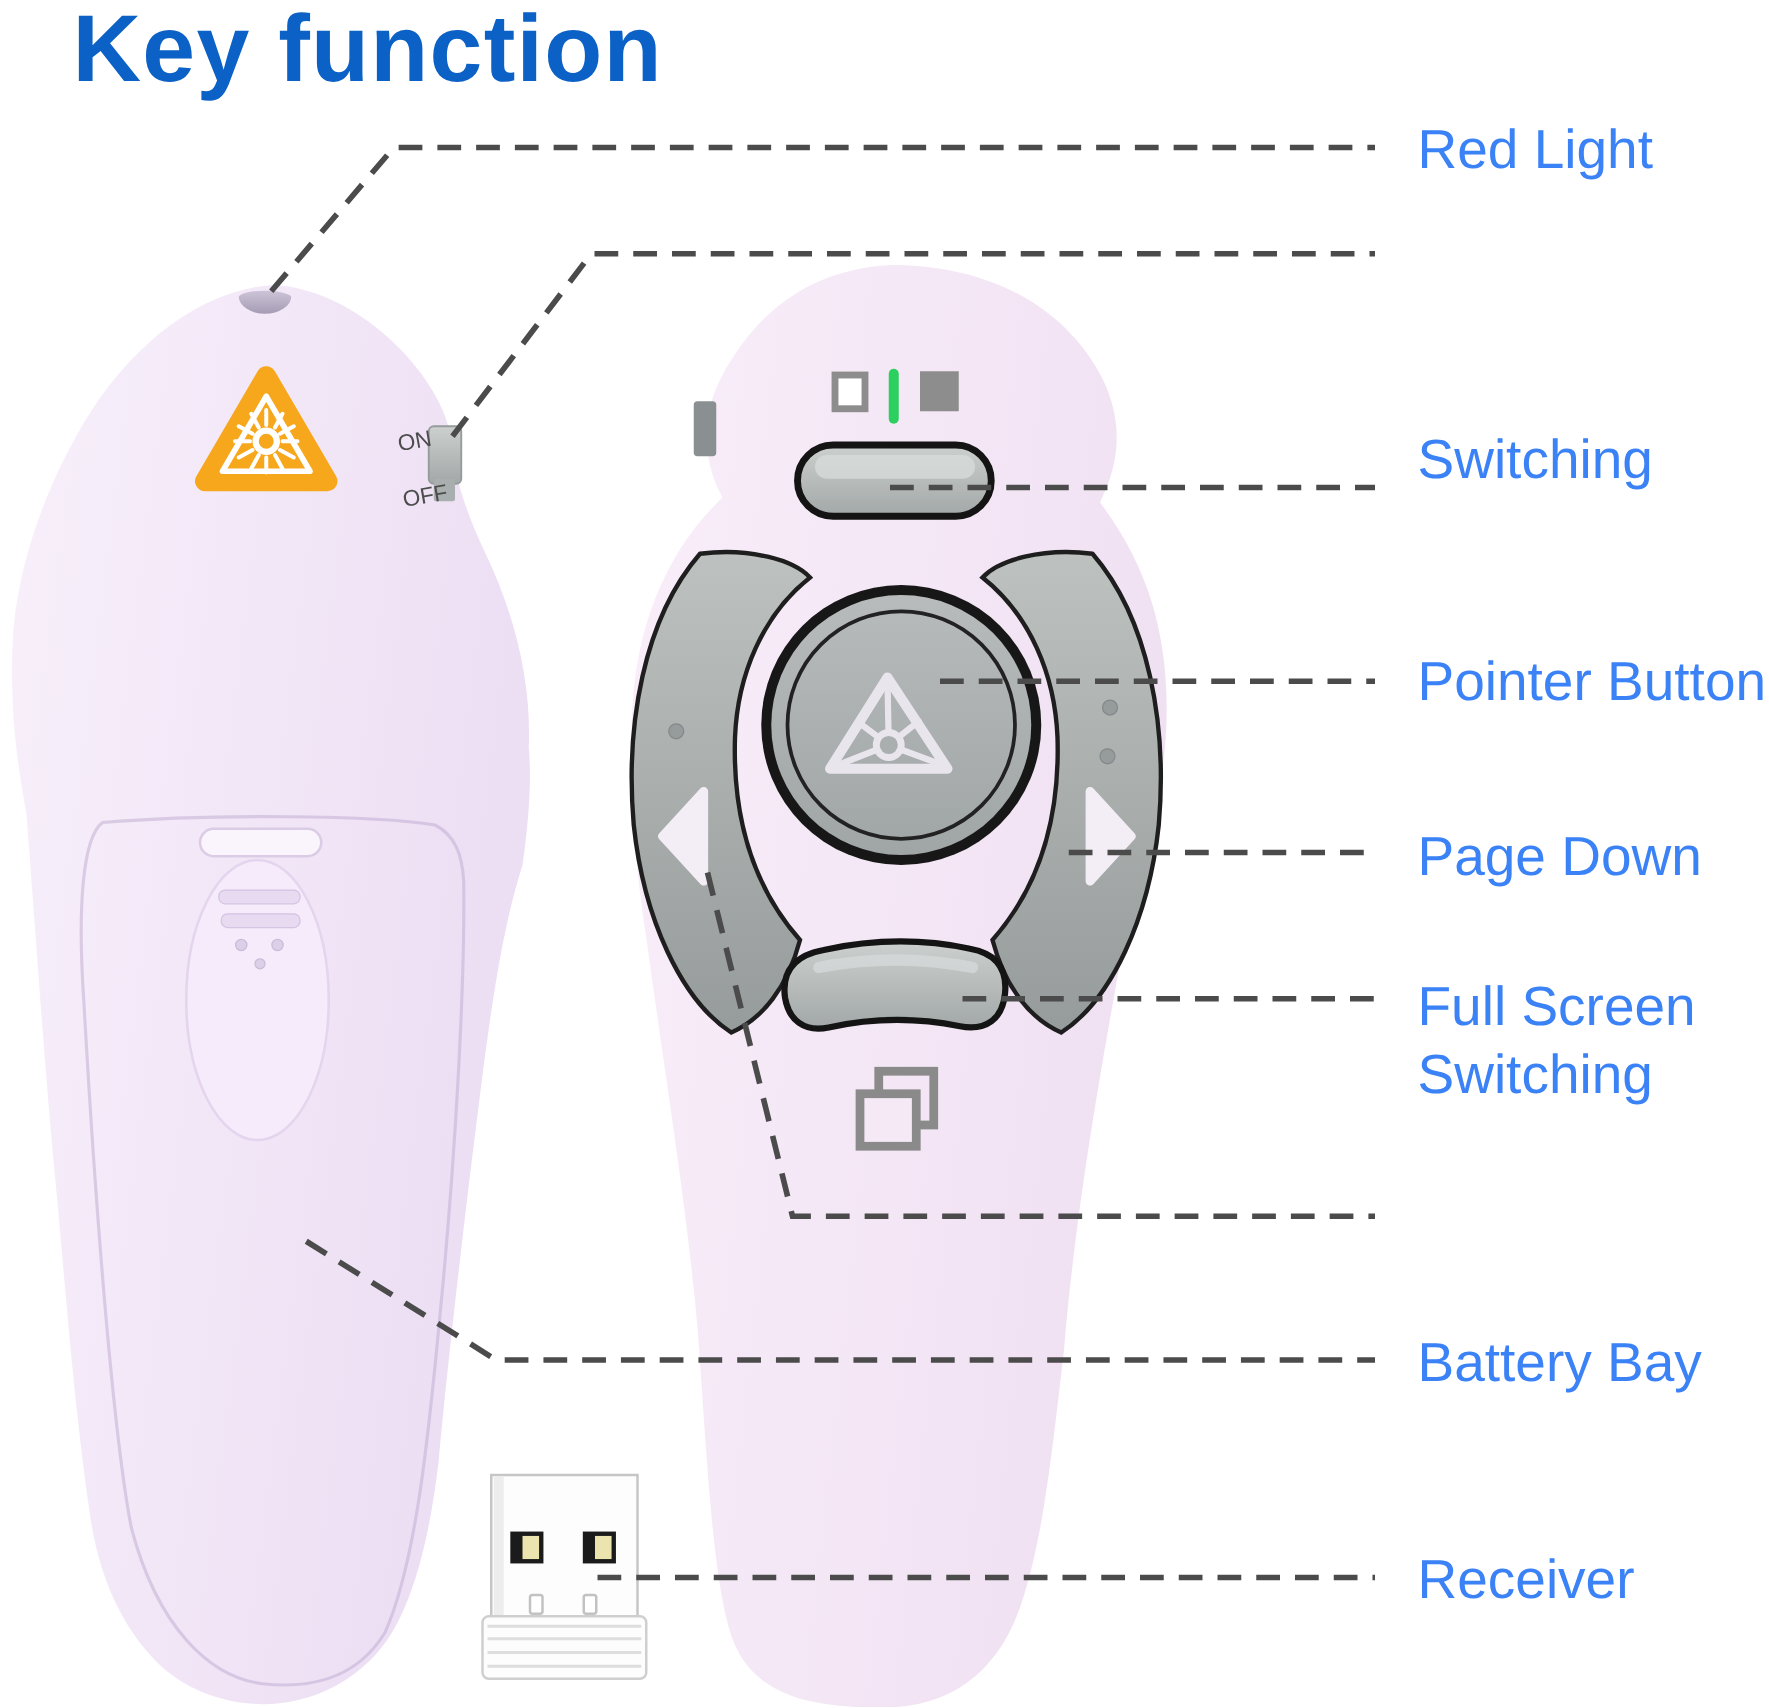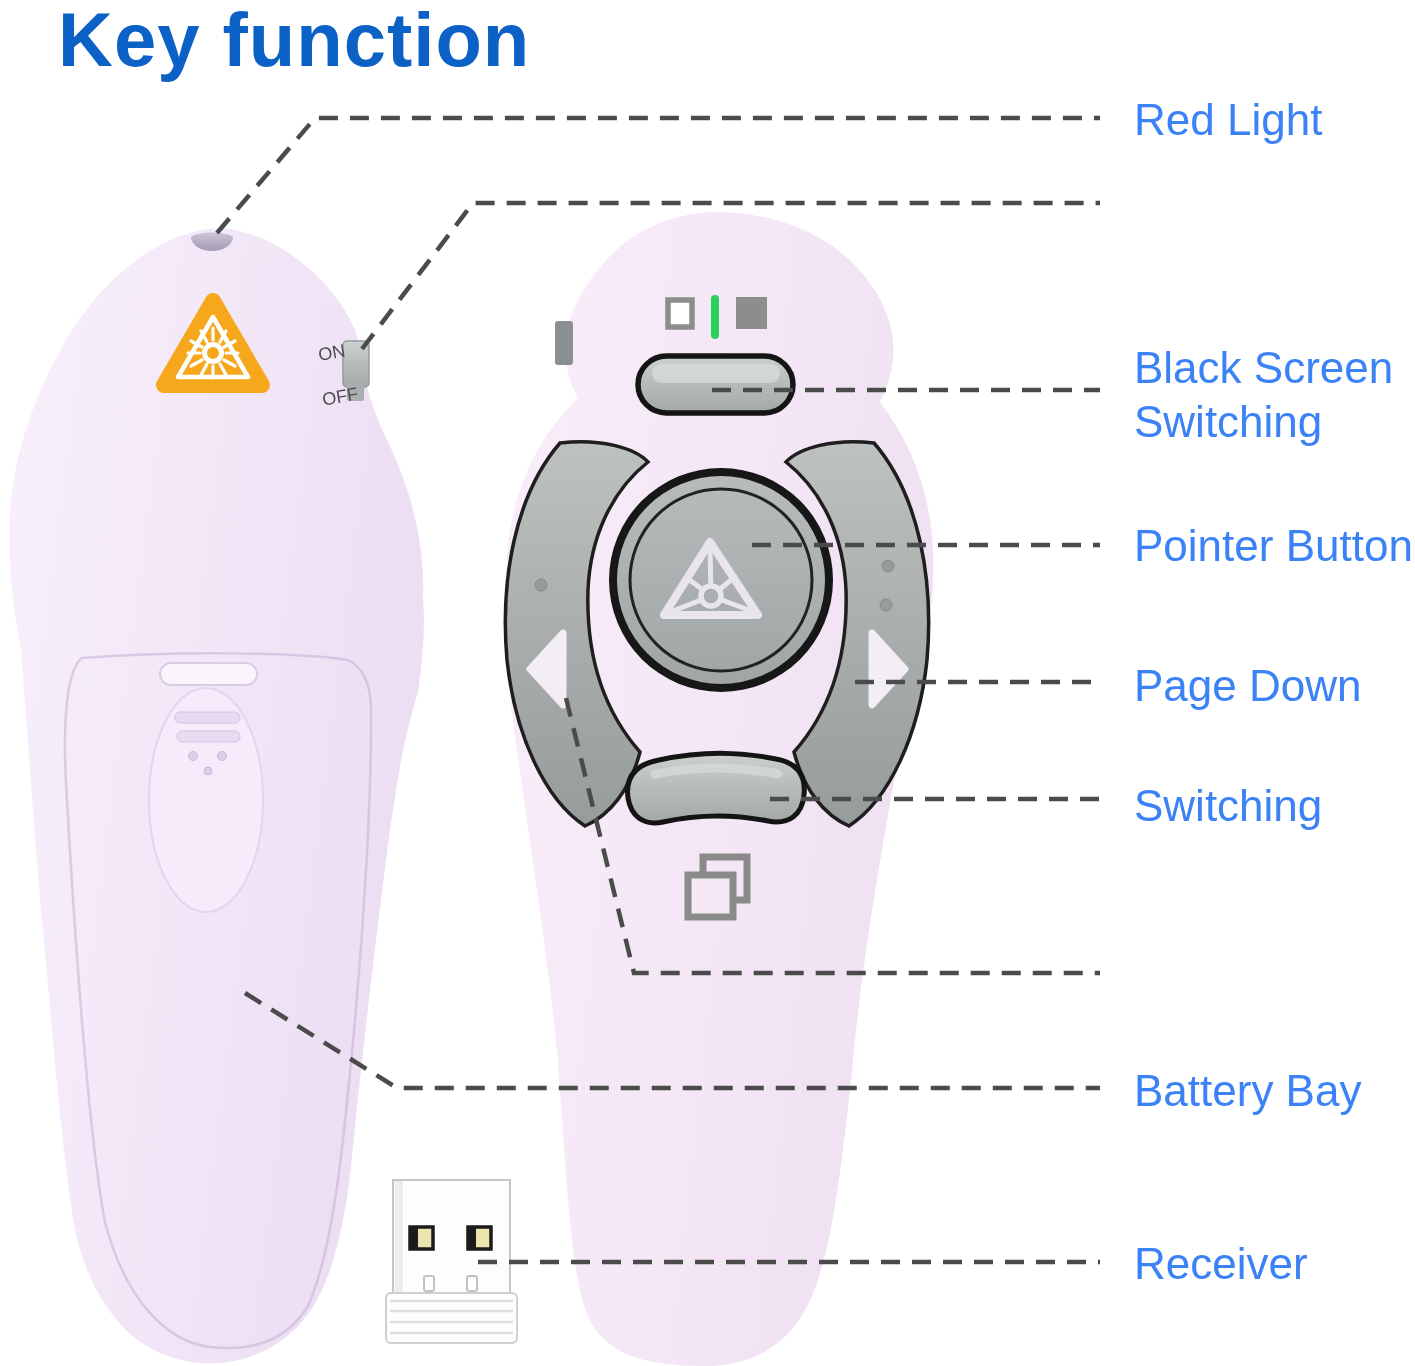--- a/index.html
+++ b/index.html
@@ -181,30 +181,30 @@
       <path d="M 478,1262 L 1100,1262"></path>
     </g>
   </svg>
 
   <div class="page-title">Key function</div>
 
   <div class="callout l-red-light">
     <div>Red Light</div>
   </div>
   <div class="callout l-black-screen">
-    <div>Black Screen</div>
     <div>Switching</div>
   </div>
   <div class="callout l-page-down">
     <div>Page Down</div>
   </div>
   <div class="callout l-pointer-button">
     <div>Pointer Button</div>
   </div>
   <div class="callout l-full-screen">
+    <div>Full Screen</div>
     <div>Switching</div>
   </div>
   <div class="callout l-receiver">
     <div>Receiver</div>
   </div>
   <div class="callout l-battery-bay">
     <div>Battery Bay</div>
   </div>
 
 </div>

